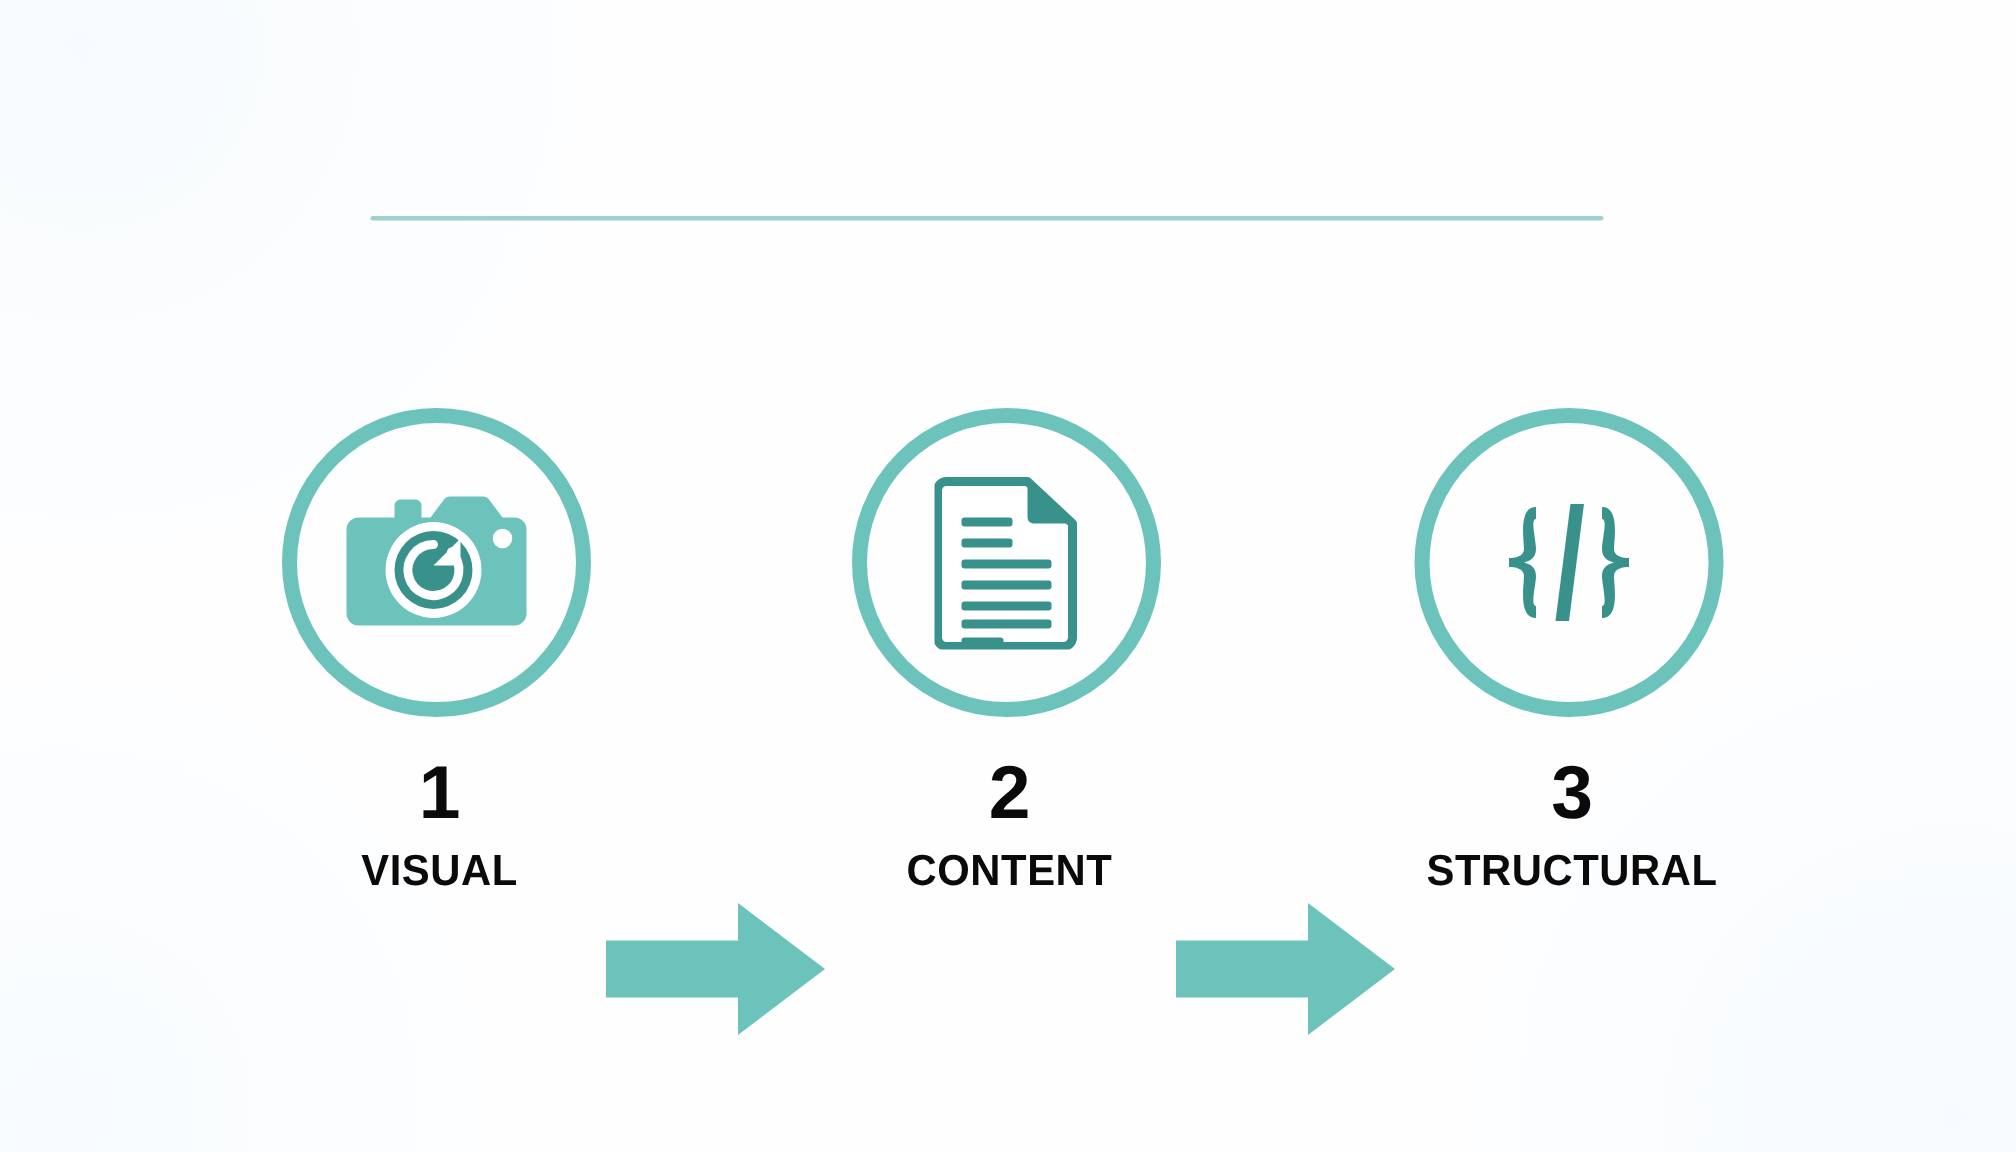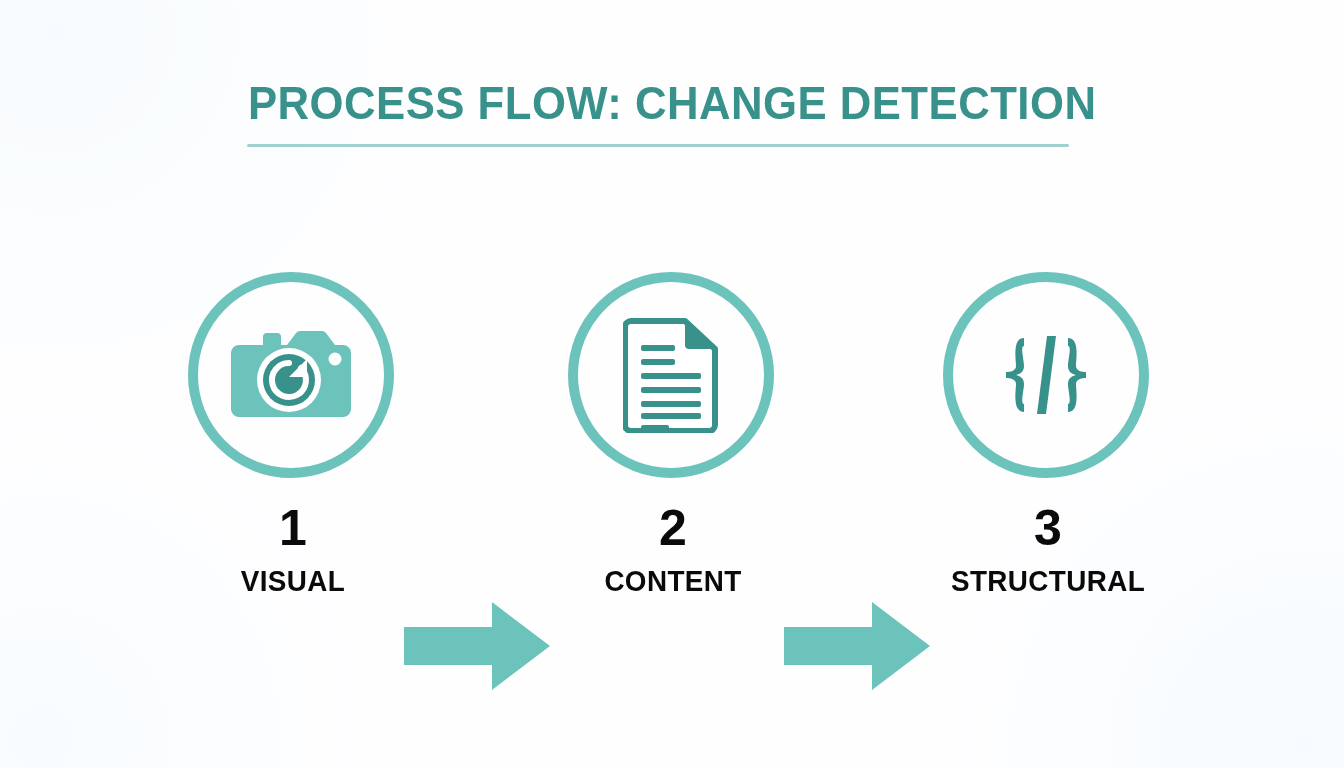--- a/index.html
+++ b/index.html
@@ -129,23 +129,20 @@
     letter-spacing: 0.4px;
     line-height: 1;
     transform: scaleX(0.96);
   }
 </style>
 </head>
 <body>
 
 <div id="stage">
 
-  <div class="title-block">
-    <div class="title-text">PROCESS FLOW: CHANGE DETECTION</div>
-  </div>
   <div class="title-rule"></div>
 
   <div class="flow">
 
     <div class="node n1">
       <div class="ring"></div>
       <div class="icon-slot">
         <svg width="124" height="100" viewBox="0 0 124 100">
 
           <path d="M10 20 H34 V12 a4 4 0 0 1 4-4 h10 a4 4 0 0 1 4 4 V20 h6 l9-12 a5 5 0 0 1 4-2 h22 a5 5 0 0 1 4 2 l9 12 H114 a8 8 0 0 1 8 8 V84 a8 8 0 0 1 -8 8 H10 a8 8 0 0 1 -8 -8 V28 a8 8 0 0 1 8 -8 Z" fill="#6cc3bb"></path>

